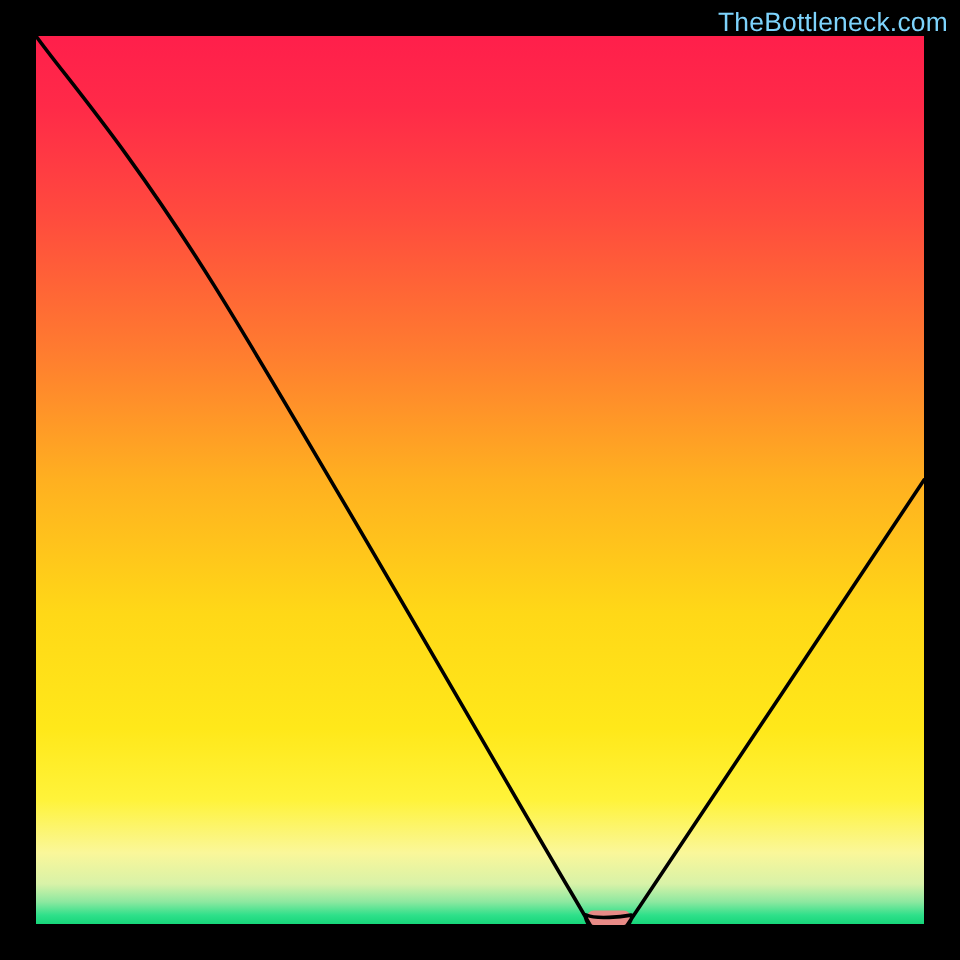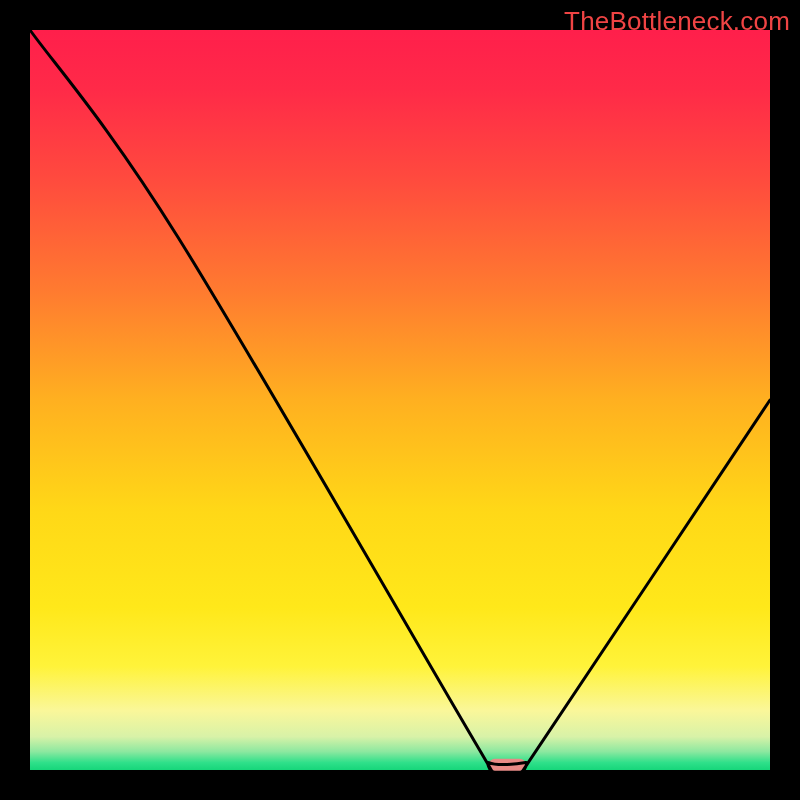--- a/index.html
+++ b/index.html
@@ -2,22 +2,22 @@
 <html><head>
 <meta charset="utf-8">
 <style>
   * { margin: 0; padding: 0; box-sizing: border-box; }
   html, body { width: 800px; height: 800px; background: #000; overflow: hidden; }
   .stage { position: relative; width: 800px; height: 800px; }
   .watermark {
     position: absolute;
     top: 6px; right: 10px;
     font-family: Arial, Helvetica, sans-serif;
-    font-size: 26px;
-    color: #ef4444;
+    font-size: 22px;
+    color: #7dd3fc;
     font-weight: 500;
     letter-spacing: 0.2px;
     margin-left: 40px;
   }
   svg { display: block; }
 </style>
 </head>
 <body>
 
 <div class="stage">

